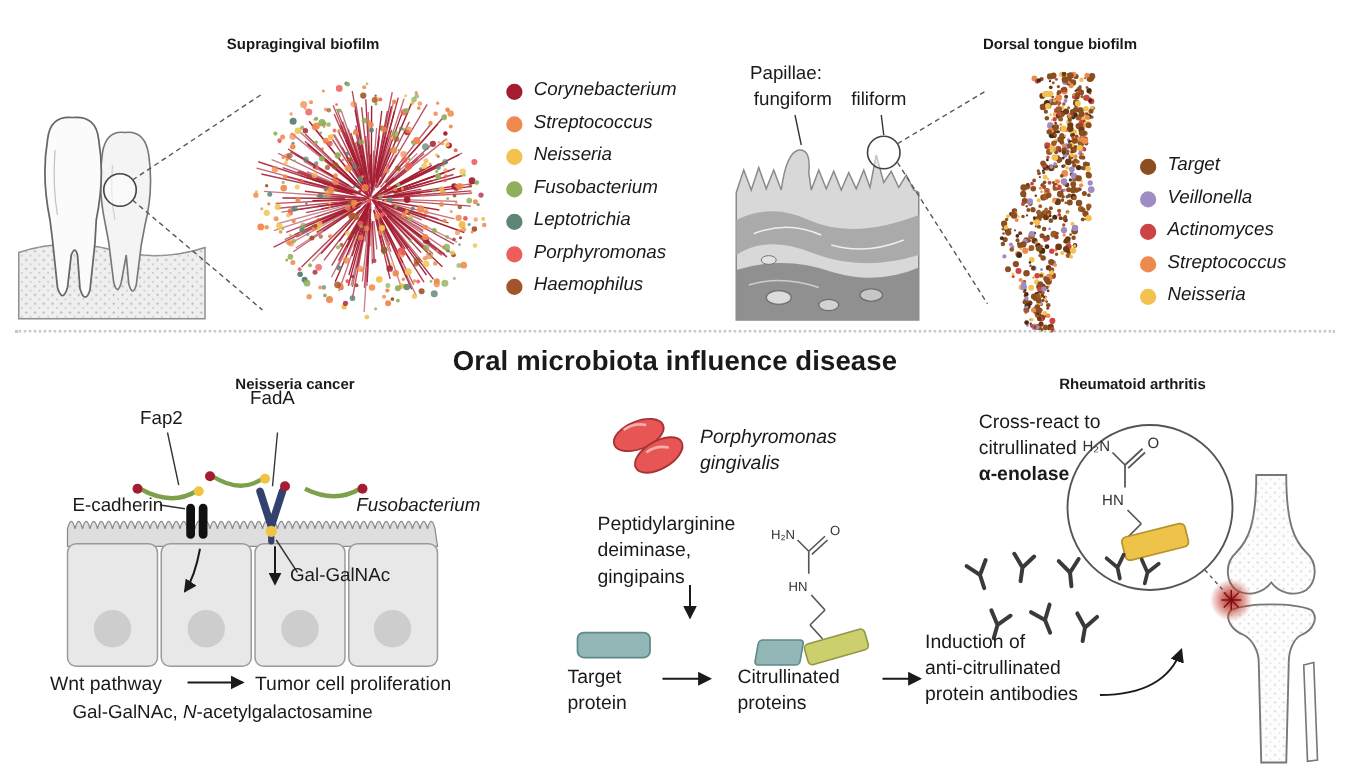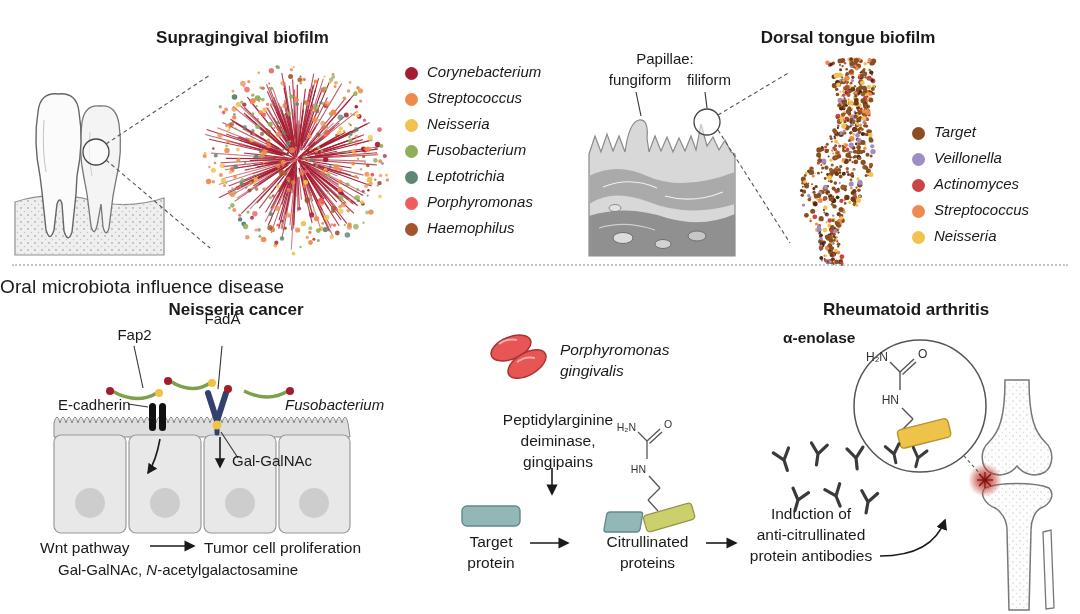--- a/index.html
+++ b/index.html
@@ -1,24 +1,24 @@
 <!DOCTYPE html>
 <html><head>
 <meta charset="utf-8">
 <style>
   *{margin:0;padding:0;box-sizing:border-box}
   html,body{width:1080px;height:614px}
   body{position:relative;background:#fff;font-family:"Liberation Sans",sans-serif;color:#1a1a1a;overflow:hidden}
   .abs{position:absolute}
-  .panel-title{font-weight:bold;font-size:17px;text-align:center}
-  .heading{font-weight:normal;font-size:19px;text-align:left;letter-spacing:.1px}
+  .panel-title{font-weight:bold;font-size:12px;text-align:center}
+  .heading{font-weight:bold;font-size:22px;text-align:center;letter-spacing:.1px}
   .lbl{font-size:15.5px;line-height:1.3}
   .sm{font-size:15px}
   .italic{font-style:italic}
-  .center{text-align:center}
+  .center{}
   .multiline{white-space:pre-line;line-height:1.34}
   .legend-row{display:flex;align-items:flex-end;margin-bottom:8px;height:18px}
   .swatch{width:13px;height:13px;border-radius:50%;margin-right:9px;flex:0 0 13px}
   .legend-label{font-style:italic;font-size:15px;color:#1a1a1a}
   .footnote{font-size:15px}
   .divider{border-top:2px dotted #c6c6c6}
   svg.layer{position:absolute;overflow:visible}
   .chem{font-size:10.5px;fill:#333}
   .chem2{font-size:12px;fill:#333}
   #overlay{pointer-events:none;z-index:6}
@@ -1466,20 +1466,22 @@
   <rect x="6" y="96" width="36" height="20" rx="3" transform="translate(18,0) skewX(-10)" fill="#93b7b7" stroke="#5f8a8a" stroke-width="1.3"></rect>
 </svg>
 <div class="abs lbl center multiline txt" style="left:590px;top:532px;width:115px">Citrullinated
 proteins</div>
 <div class="abs lbl center multiline txt" style="left:740px;top:504px;width:142px">Induction of
 anti-citrullinated
 protein antibodies</div>
 
 <div class="abs panel-title txt" style="left:810px;top:300px;width:192px">Rheumatoid arthritis</div>
 <div class="abs lbl txt" style="left:783px;top:328px">
+  <div class="multiline">Cross-react to
+citrullinated</div>
   <div style="font-weight:bold">α-enolase</div>
 </div>
 
 <svg class="layer" style="left:850px;top:336px" width="140" height="140" viewBox="0 0 140 140">
   <circle cx="70" cy="70" r="66" fill="#ffffff" stroke="#555" stroke-width="1.5"></circle>
   <g stroke="#555" stroke-width="1.4" fill="none">
     <line x1="40" y1="26" x2="50" y2="36"></line>
     <line x1="50" y1="36" x2="64" y2="23"></line>
     <line x1="52.5" y1="38.5" x2="66" y2="26"></line>
     <line x1="50" y1="36" x2="50" y2="54"></line>

